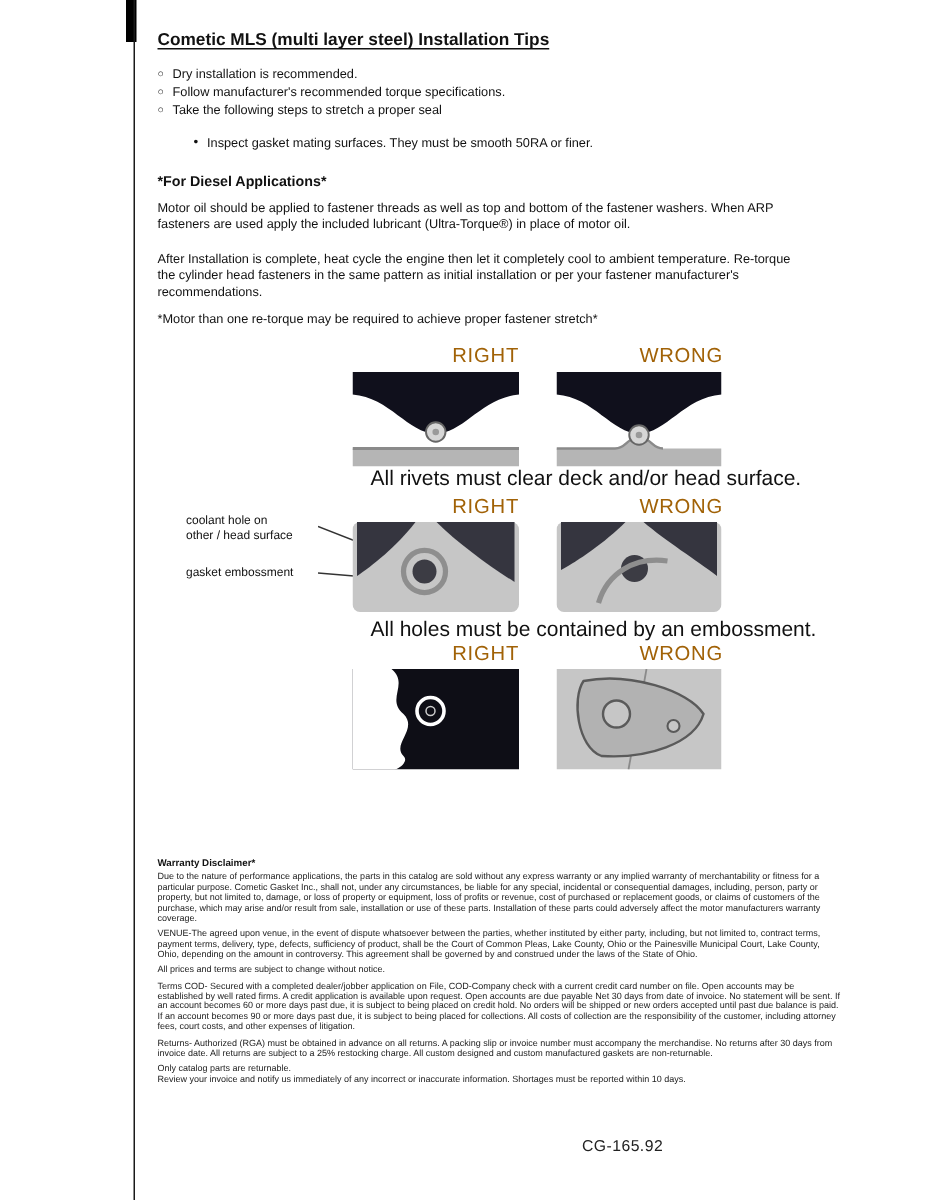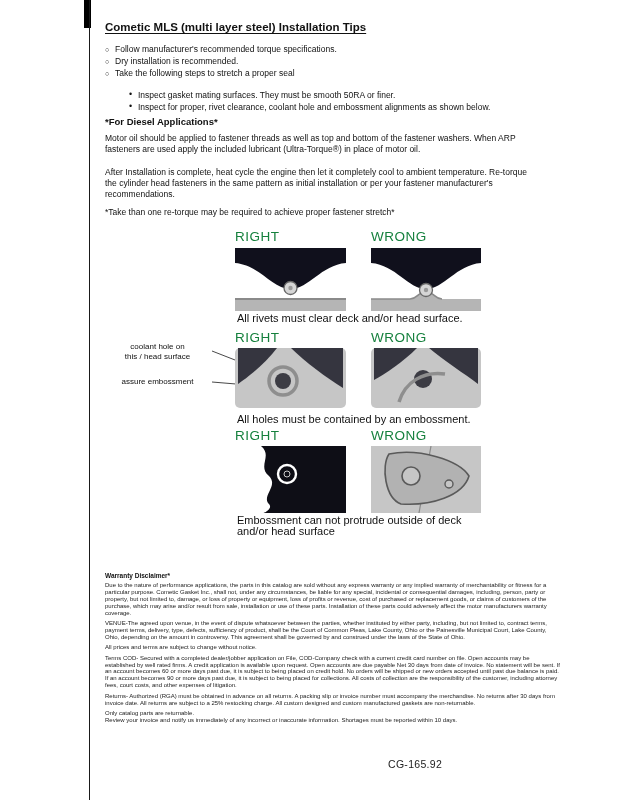--- a/index.html
+++ b/index.html
@@ -19,35 +19,35 @@
   .sub-bullets { list-style:none; margin-left:13px; margin-top:10px; }
   .sub-bullets > li { position:relative; padding-left:10px; }
   .sub-bullets > li::before { content:"•"; position:absolute; left:1px; top:-1px; font-size:9px; }
 
   .h-diesel { left:105px; top:116px; font-size:9.5px; font-weight:bold;text-align:center; }
   .para { left:105px; width:424px; font-size:8.5px; line-height:11.2px; }
   .p1 { top:133px; }
   .p2 { top:167px; }
   .note { top:207px; }
 
-  .col-label { width:111px; text-align:left; font-size:13.5px; color:#15803d; letter-spacing:0.5px; }
+  .col-label { width:111px; text-align:right; font-size:13.5px; color:#a16207; letter-spacing:0.5px; }
   .r1-l1 { left:235px; top:229px; } .r1-l2 { left:371px; top:229px; }
   .r2-l1 { left:235px; top:330px; } .r2-l2 { left:371px; top:330px; }
   .r3-l1 { left:235px; top:428px; } .r3-l2 { left:371px; top:428px; }
 
   .d-r1a { left:235px; top:248px; } .d-r1b { left:371px; top:248px; }
   .d-r2a { left:235px; top:348px; } .d-r2b { left:371px; top:348px; }
   .d-r3a { left:235px; top:446px; } .d-r3b { left:371px; top:446px; }
 
-  .caption { font-size:11px; line-height:11px; }
+  .caption { font-size:14px; line-height:11px;margin-left:10px; }
   .cap1 { left:237px; top:313px; }
   .cap2 { left:237px; top:414px;text-align:right; }
   .cap3 { left:237px; top:515px; }
 
-  .ann { font-size:8px; line-height:10px; text-align:center; width:99px; left:108px; }
+  .ann { font-size:8px; line-height:10px; text-align:left; width:99px; left:124px; }
   .ann-coolant { top:342px; }
   .ann-emboss { top:377px; }
   .leader-svg { left:212px; top:346px; }
 
   .warranty-heading { left:105px; top:572px; font-size:6.5px; font-weight:bold; }
   .warranty { left:105px; top:582px; width:456px; font-size:6px; line-height:6.9px; color:#222; }
   .warranty p { margin-bottom:3.5px; }
 
   .page-code { left:388px; top:758px; font-size:10.5px; letter-spacing:0.3px; color:#222; }
 </style>
@@ -55,34 +55,33 @@
 <body>
 
 <div class="page">
 
   <div class="abs edge-tab"></div>
   <div class="abs left-rule"></div>
 
   <h1 class="abs title">Cometic MLS (multi layer steel) Installation Tips</h1>
 
   <ul class="abs bullets">
+    <li><span>Dry installation is recommended.</span></li>
     <li><span>Follow manufacturer's recommended torque specifications.</span></li>
-    <li><span>Dry installation is recommended.</span></li>
     <li><span>Take the following steps to stretch a proper seal</span>
       <ul class="sub-bullets">
         <li><span>Inspect gasket mating surfaces.  They must be smooth 50RA or finer.</span></li>
-        <li><span>Inspect for proper, rivet clearance, coolant hole and embossment alignments as shown below.</span></li>
       </ul>
     </li>
   </ul>
 
   <h2 class="abs h-diesel">*For Diesel Applications*</h2>
   <p class="abs para p1">Motor oil should be applied to fastener threads as well as top and bottom of the fastener washers. When ARP fasteners are used apply the included lubricant (Ultra-Torque®) in place of motor oil.</p>
   <p class="abs para p2">After Installation is complete, heat cycle the engine then let it completely cool to ambient temperature. Re-torque the cylinder head fasteners in the same pattern as initial installation or per your fastener manufacturer's recommendations.</p>
-  <p class="abs para note">*Take than one re-torque may be required to achieve proper fastener stretch*</p>
+  <p class="abs para note">*Motor than one re-torque may be required to achieve proper fastener stretch*</p>
 
   <div class="abs col-label r1-l1">RIGHT</div>
   <div class="abs col-label r1-l2">WRONG</div>
 
   <svg class="abs d-r1a" width="111" height="63" viewBox="0 0 111 63">
     <rect width="111" height="63" fill="#ffffff"></rect>
     <rect y="51" width="111" height="12" fill="#b5b5b5"></rect>
     <rect y="50" width="111" height="2" fill="#8a8a8a"></rect>
     <path d="M0,0 H111 V15 C86,17 74,41 55.5,41 C37,41 25,17 0,15 Z" fill="#10101c"></path>
     <circle cx="55.5" cy="40" r="6.5" fill="#d6d6d6" stroke="#666" stroke-width="1.3"></circle>
@@ -96,23 +95,23 @@
     <circle cx="55" cy="42" r="6.5" fill="#d6d6d6" stroke="#666" stroke-width="1.3"></circle>
     <circle cx="55" cy="42" r="2.2" fill="#9a9a9a"></circle>
   </svg>
   <div class="abs caption cap1">All rivets must clear deck and/or head surface.</div>
 
   <div class="abs col-label r2-l1">RIGHT</div>
   <div class="abs col-label r2-l2">WRONG</div>
 
   <div class="abs ann ann-coolant">
     <div>coolant hole on</div>
-    <div>this / head surface</div>
+    <div>other / head surface</div>
   </div>
-  <div class="abs ann ann-emboss">assure embossment</div>
+  <div class="abs ann ann-emboss">gasket embossment</div>
   <svg class="abs leader-svg" width="72" height="44" viewBox="0 0 72 44">
     <line x1="0" y1="5" x2="64" y2="30" stroke="#333" stroke-width="0.9"></line>
     <line x1="0" y1="36" x2="48" y2="40" stroke="#333" stroke-width="0.9"></line>
   </svg>
 
   <svg class="abs d-r2a" width="111" height="60" viewBox="0 0 111 60">
     <rect width="111" height="60" rx="5" fill="#c6c6c6"></rect>
     <path d="M3,0 H42 C30,16 12,30 3,36 Z" fill="#35353f"></path>
     <path d="M108,0 H56 C70,14 92,30 108,40 Z" fill="#35353f"></path>
     <circle cx="48" cy="33" r="14" fill="none" stroke="#8e8e8e" stroke-width="3.5"></circle>
@@ -136,24 +135,20 @@
     <circle cx="52" cy="28" r="9" fill="none" stroke="#ffffff" stroke-width="2.4"></circle>
     <circle cx="52" cy="28" r="3" fill="none" stroke="#cccccc" stroke-width="1"></circle>
   </svg>
   <svg class="abs d-r3b" width="110" height="67" viewBox="0 0 110 67">
     <rect width="110" height="67" fill="#c6c6c6"></rect>
     <path d="M60,0 L48,67" stroke="#8a8a8a" stroke-width="1.2"></path>
     <path d="M18,8 C48,2 88,14 98,30 C92,50 60,60 30,58 C14,52 10,20 18,8 Z" fill="#b2b2b2" stroke="#5a5a5a" stroke-width="1.6"></path>
     <circle cx="40" cy="30" r="9" fill="#c6c6c6" stroke="#5a5a5a" stroke-width="1.6"></circle>
     <circle cx="78" cy="38" r="4" fill="#c6c6c6" stroke="#5a5a5a" stroke-width="1.4"></circle>
   </svg>
-  <div class="abs caption cap3">
-    <div>Embossment can not protrude outside of deck</div>
-    <div>and/or head surface</div>
-  </div>
 
   <h3 class="abs warranty-heading">Warranty Disclaimer*</h3>
   <div class="abs warranty">
     <p>Due to the nature of performance applications, the parts in this catalog are sold without any express warranty or any implied warranty of merchantability or fitness for a particular purpose.  Cometic Gasket Inc., shall not, under any circumstances, be liable for any special, incidental or consequential damages, including, person, party or property, but not limited to, damage, or loss of property or equipment, loss of profits or revenue, cost of purchased or replacement goods, or claims of customers of the purchase, which may arise and/or result from sale, installation or use of these parts.  Installation of these parts could adversely affect the motor manufacturers warranty coverage.</p>
     <p>VENUE-The agreed upon venue, in the event of dispute whatsoever between the parties, whether instituted by either party, including, but not limited to, contract terms, payment terms, delivery, type, defects, sufficiency of product, shall be the Court of Common Pleas, Lake County, Ohio or the Painesville Municipal Court, Lake County, Ohio, depending on the amount in controversy. This agreement shall be governed by and construed under the laws of the State of Ohio.</p>
     <p>All prices and terms are subject to change without notice.</p>
     <p>Terms COD- Secured with a completed dealer/jobber application on File, COD-Company check with a current credit card number on file.  Open accounts may be established by well rated firms.  A credit application is available upon request.  Open accounts are due payable Net 30 days from date of invoice.  No statement will be sent.  If an account becomes 60 or more days past due, it is subject to being placed on credit hold.  No orders will be shipped or new orders accepted until past due balance is paid.  If an account becomes 90 or more days past due, it is subject to being placed for collections.  All costs of collection are the responsibility of the customer, including attorney fees, court costs, and other expenses of litigation.</p>
     <p>Returns- Authorized (RGA) must be obtained in advance on all returns.  A packing slip or invoice number must accompany the merchandise.  No returns after 30 days from invoice date.  All returns are subject to a 25% restocking charge.  All custom designed and custom manufactured gaskets are non-returnable.</p>
     <p style="margin-bottom:0.5px;">Only catalog parts are returnable.</p>
     <p>Review your invoice and notify us immediately of any incorrect or inaccurate information.  Shortages must be reported within 10 days.</p>

